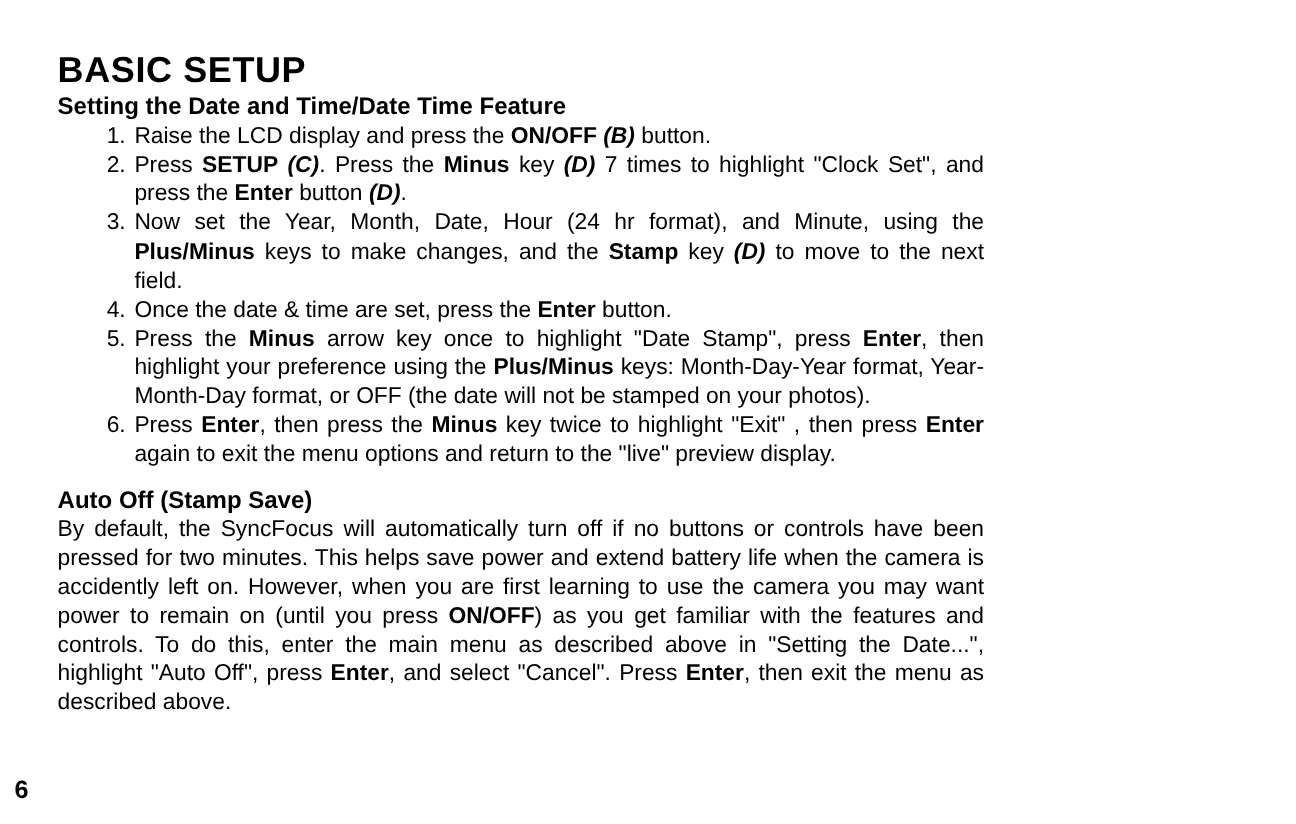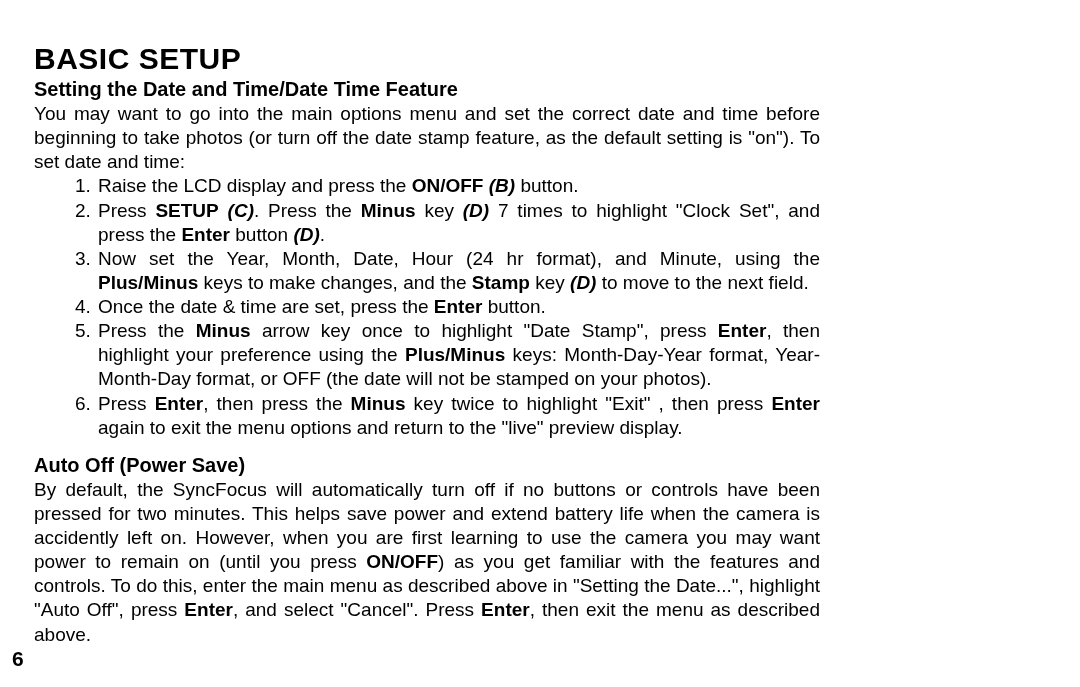--- a/index.html
+++ b/index.html
@@ -6,21 +6,21 @@
     margin: 0;
     padding: 0;
     background: #fff;
     color: #000;
     font-family: "Myriad Pro", "Segoe UI", Arial, sans-serif;
   }
   .page {
     width: 860px;
     height: 687px;
     box-sizing: border-box;
-    padding: 42px 40px 12px 34px;
+    padding: 42px 40px 12px 48px;
     position: relative;
   }
   h1.title {
     font-family: "Arial Black", "Myriad Pro", sans-serif;
     font-weight: 900;
     font-stretch: condensed;
     font-size: 30px;
     letter-spacing: 0.5px;
     margin: 0 0 2px 0;
     text-transform: uppercase;
@@ -62,29 +62,28 @@
 </style>
 </head>
 <body>
 
 <div class="page">
 
   <h1 class="title">BASIC SETUP</h1>
 
   <h2 class="subhead">Setting the Date and Time/Date Time Feature</h2>
 
-  <p class="body">You may want to go into the main options menu and set the correct date and time before beginning to take photos (or turn off the date stamp feature, as the default setting is "on"). To set date and time:</p>
 
   <ol class="body">
     <li>Raise the LCD display and press the <span class="b">ON/OFF</span> <span class="bi">(B)</span> button.</li>
     <li>Press <span class="b">SETUP</span> <span class="bi">(C)</span>. Press the <span class="b">Minus</span> key <span class="bi">(D)</span> 7 times to highlight "Clock Set", and press the <span class="b">Enter</span> button <span class="bi">(D)</span>.</li>
     <li>Now set the Year, Month, Date, Hour (24 hr format), and Minute, using the <span class="b">Plus/Minus</span> keys to make changes, and the <span class="b">Stamp</span> key <span class="bi">(D)</span> to move to the next field.</li>
     <li>Once the date &amp; time are set, press the <span class="b">Enter</span> button.</li>
     <li>Press the <span class="b">Minus</span> arrow key once to highlight "Date Stamp", press <span class="b">Enter</span>, then highlight your preference using the <span class="b">Plus/Minus</span> keys: Month-Day-Year format, Year-Month-Day format, or OFF (the date will not be stamped on your photos).</li>
     <li>Press <span class="b">Enter</span>, then press the <span class="b">Minus</span> key twice to highlight "Exit" , then press <span class="b">Enter</span> again to exit the menu options and return to the "live" preview display.</li>
   </ol>
 
-  <h2 class="subhead second">Auto Off (Power Save)</h2>
+  <h2 class="subhead second">Auto Off (Stamp Save)</h2>
 
   <p class="body">By default, the SyncFocus will automatically turn off if no buttons or controls have been pressed for two minutes. This helps save power and extend battery life when the camera is accidently left on.  However, when you are first learning to use the camera you may want power to remain on (until you press <span class="b">ON/OFF</span>) as you get familiar with the features and controls. To do this, enter the main menu as described above in "Setting the Date...", highlight "Auto Off", press <span class="b">Enter</span>, and select "Cancel". Press <span class="b">Enter</span>, then exit the menu as described above.</p>
 
   <div class="pagenum">6</div>
 </div>
 
 </body></html>

